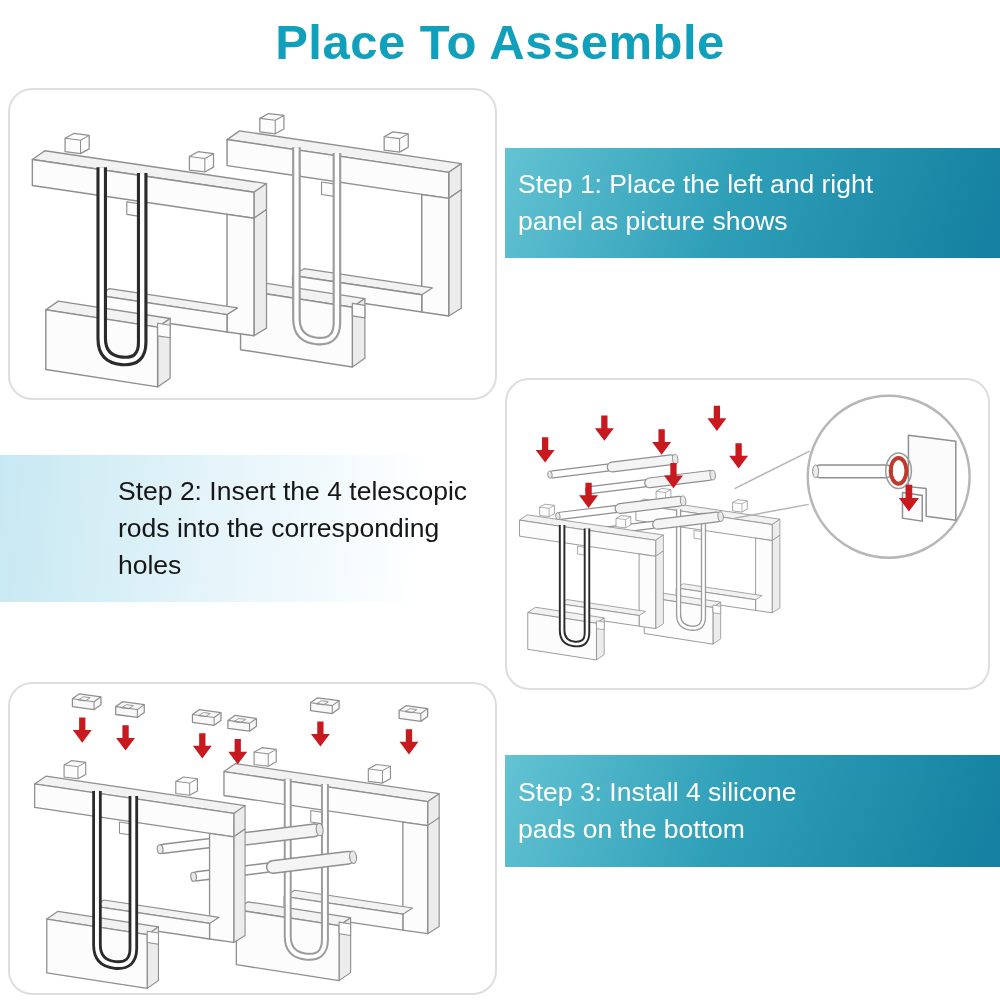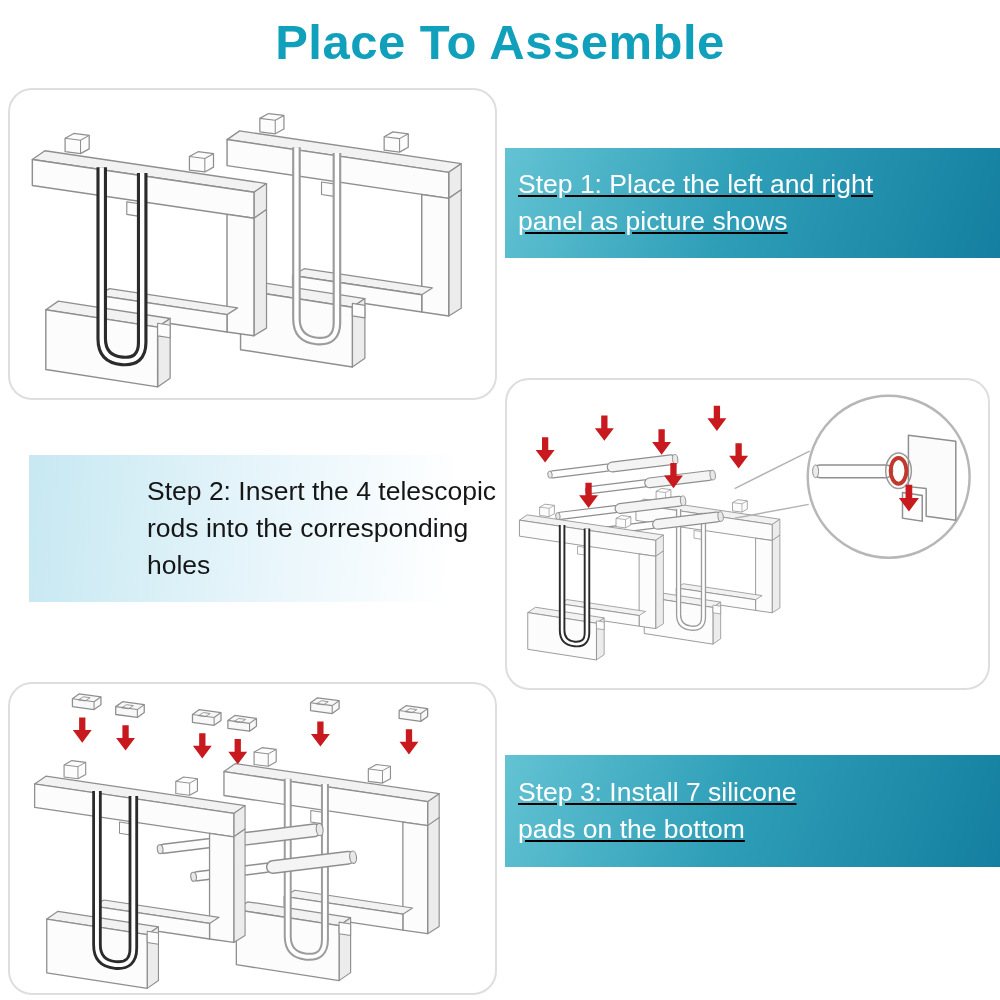--- a/index.html
+++ b/index.html
@@ -16,24 +16,24 @@
     position:absolute;background:#fff;border:2px solid #dedede;
     border-radius:24px;overflow:hidden;box-sizing:border-box;
   }
   #panel1{left:8px;top:88px;width:489px;height:312px;}
   #panel2{left:505px;top:378px;width:485px;height:312px;}
   #panel3{left:8px;top:682px;width:489px;height:313px;}
   .panel svg{display:block;width:100%;height:100%;}
   .banner{
     position:absolute;display:flex;align-items:center;box-sizing:border-box;
   }
-  .banner.teal{background:linear-gradient(110deg,#63c3d3 0%,#2f9fb8 45%,#147fa0 100%);text-decoration:underline;}
+  .banner.teal{background:linear-gradient(110deg,#63c3d3 0%,#2f9fb8 45%,#147fa0 100%);}
   #banner1{left:505px;top:148px;width:495px;height:110px;}
   #banner2{left:0;top:455px;width:497px;height:147px;
-    background:linear-gradient(95deg,#c7e8f2 0%,#e9f6fb 50%,#ffffff 85%);margin-left:29px;}
+    background:linear-gradient(95deg,#c7e8f2 0%,#e9f6fb 50%,#ffffff 85%);}
   #banner3{left:505px;top:755px;width:495px;height:112px;}
   .step-text{
     margin:0;font-size:26.5px;line-height:1.4;white-space:pre-line;
   }
   .step-text.light{color:#ffffff;padding-left:13px;padding-right:30px;}
   .step-text.dark{color:#161616;padding-left:118px;padding-right:4px;}
 </style>
 </head>
 <body>
 
@@ -182,17 +182,17 @@
         <use href="#arrow-red" transform="translate(106,42) scale(0.8)"></use>
         <use href="#arrow-red" transform="translate(184,50) scale(0.8)"></use>
         <use href="#arrow-red" transform="translate(220,56) scale(0.8)"></use>
         <use href="#arrow-red" transform="translate(304,38) scale(0.8)"></use>
         <use href="#arrow-red" transform="translate(394,46) scale(0.8)"></use>
       </g>
     </svg>
   </section>
 
   <div class="banner teal" id="banner3">
-    <p class="step-text light">Step 3: Install 7 silicone
+    <p class="step-text light">Step 3: Install 4 silicone
 pads on the bottom</p>
   </div>
 
 </div>
 
 </body></html>

